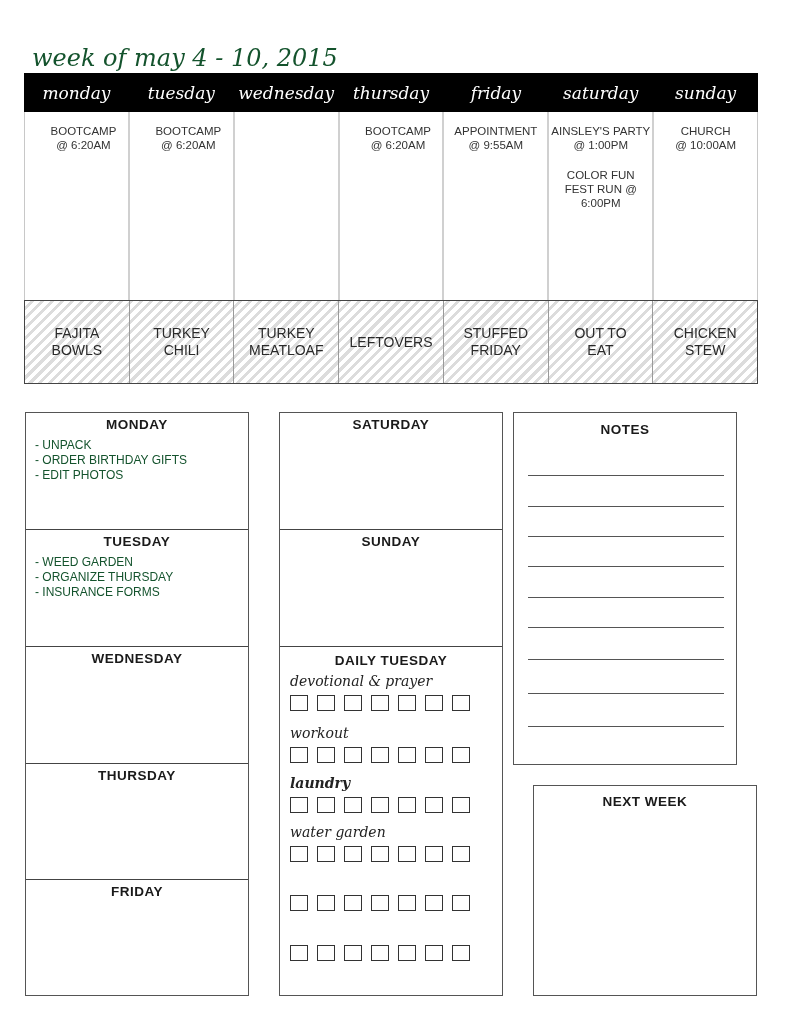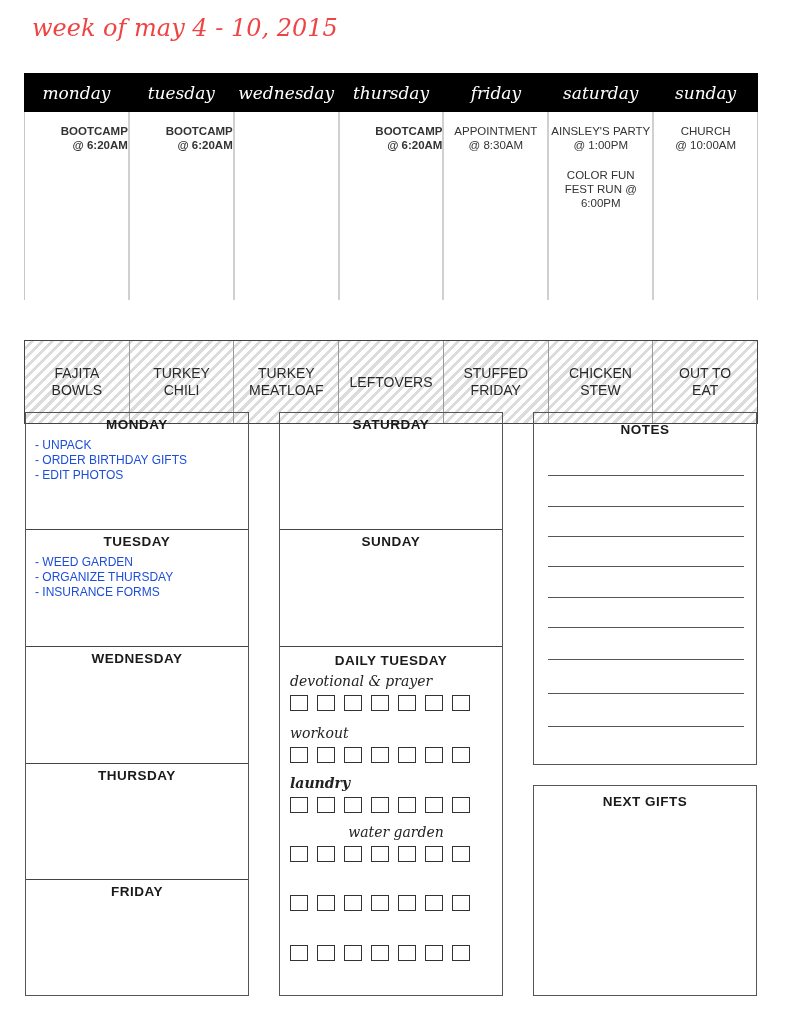--- a/index.html
+++ b/index.html
@@ -1,47 +1,47 @@
 <!DOCTYPE html>
 <html><head>
   <meta charset="utf-8">
   <style>
     html, body { margin: 0; padding: 0; background: #ffffff; }
     body { width: 791px; height: 1024px; position: relative; overflow: hidden;
            font-family: "Liberation Sans", sans-serif; color: #1a1a1a; }
 
-    .title { position: absolute; left: 32px; top: 14px; font-family: "DejaVu Serif", serif;
-             font-style: italic; font-size: 24px; color: #ef4444; letter-spacing: 0px; }
+    .title { position: absolute; left: 32px; top: 44px; font-family: "DejaVu Serif", serif;
+             font-style: italic; font-size: 24px; color: #14532d; letter-spacing: 0px; }
 
     
     .week { position: absolute; left: 24px; top: 73px; width: 734px; }
     .week-head { display: flex; height: 39px; background: #000; }
     .week-head .dh { flex: 1; color: #fff; font-family: "DejaVu Serif", serif; font-style: italic;
                      font-size: 17px; display: flex; align-items: center; justify-content: center; }
     .week-body { display: flex; height: 188px; border-left: 1px solid #c8c8c8; border-right: 1px solid #c8c8c8; }
     .week-body .dc { flex: 1; border-right: 2px solid #d0d0d0; padding-top: 12px; text-align: center;
                      font-size: 11.5px; line-height: 14px; color: #333; }
     .week-body .dc:last-child { border-right: none; }
     .ev { display: block; margin-bottom: 16px; white-space: pre-line; }
-    .ev-left { text-align: right; padding-left: 14px; font-weight: bold; }
+    .ev-left { text-align: center; padding-left: 14px; }
 
     .meals { display: flex; height: 84px; border: 1.5px solid #444; box-sizing: border-box;
-             background: repeating-linear-gradient(135deg, #ffffff 0px, #ffffff 4px, #dcdcdc 4px, #dcdcdc 7px); margin-top: 40px; }
+             background: repeating-linear-gradient(135deg, #ffffff 0px, #ffffff 4px, #dcdcdc 4px, #dcdcdc 7px); }
     .meals .mc { flex: 1; border-right: 1px solid #9a9a9a; display: flex; align-items: center;
                  justify-content: center; text-align: center; font-size: 14px; line-height: 17px;
                  color: #2a2a2a; white-space: pre-line; }
     .meals .mc:last-child { border-right: none; }
 
     
     .col { position: absolute; border: 1.5px solid #555; box-sizing: border-box; }
     .box { border-bottom: 1.5px solid #444; box-sizing: border-box; position: relative; }
     .box:last-child { border-bottom: none; }
     .box-title { text-align: center; font-size: 13.5px; font-weight: bold; letter-spacing: 0.5px;
                  padding-top: 4px; color: #1a1a1a; }
-    .todo { list-style: none; margin: 6px 0 0 0; padding: 0 0 0 9px; font-size: 12px; line-height: 15px; color: #1d4ed8; }
+    .todo { list-style: none; margin: 6px 0 0 0; padding: 0 0 0 9px; font-size: 12px; line-height: 15px; color: #14532d; }
 
     .chores { padding: 0 0 0 10px; }
     .chore-label { font-family: "DejaVu Serif", serif; font-style: italic; font-size: 14px;
                    color: #222; height: 22px; line-height: 22px; margin-top: 2px; }
     .checks { display: flex; gap: 9px; height: 22px; align-items: center; }
     .checks .cb { width: 18px; height: 16px; border: 1.5px solid #333; box-sizing: border-box; background: #fff; }
 
     .note-line { position: absolute; left: 14px; right: 12px; height: 0; border-top: 1.5px solid #555; }
   </style>
 </head>
@@ -68,21 +68,21 @@
       <span class="ev ev-left">BOOTCAMP
 @ 6:20AM</span>
     </div>
     <div class="dc"></div>
     <div class="dc">
       <span class="ev ev-left">BOOTCAMP
 @ 6:20AM</span>
     </div>
     <div class="dc">
       <span class="ev">APPOINTMENT
-@ 8:30AM</span>
+@ 9:55AM</span>
     </div>
     <div class="dc">
       <span class="ev">AINSLEY'S PARTY
 @ 1:00PM</span>
       <span class="ev">COLOR FUN
 FEST RUN @
 6:00PM</span>
     </div>
     <div class="dc">
       <span class="ev">CHURCH
@@ -92,24 +92,24 @@
   <div class="meals">
     <div class="mc">FAJITA
 BOWLS</div>
     <div class="mc">TURKEY
 CHILI</div>
     <div class="mc">TURKEY
 MEATLOAF</div>
     <div class="mc">LEFTOVERS</div>
     <div class="mc">STUFFED
 FRIDAY</div>
+    <div class="mc">OUT  TO
+EAT</div>
     <div class="mc">CHICKEN
 STEW</div>
-    <div class="mc">OUT  TO
-EAT</div>
   </div>
 </div>
 
 <div class="col" style="left:25px; top:412px; width:224px; height:584px;">
   <div class="box" style="height:117px;">
     <div class="box-title">MONDAY</div>
     <ul class="todo">
       <li>- UNPACK</li>
       <li>- ORDER BIRTHDAY GIFTS</li>
       <li>- EDIT PHOTOS</li>
@@ -167,21 +167,21 @@
       <div class="chore-label" style="margin-top:6px;font-weight:bold;">laundry</div>
       <div class="checks">
         <div class="cb"></div>
           <div class="cb"></div>
           <div class="cb"></div>
           <div class="cb"></div>
           <div class="cb"></div>
           <div class="cb"></div>
           <div class="cb"></div>
       </div>
-      <div class="chore-label" style="margin-top:5px;text-align:center;">water garden</div>
+      <div class="chore-label" style="margin-top:5px;">water garden</div>
       <div class="checks">
         <div class="cb"></div>
           <div class="cb"></div>
           <div class="cb"></div>
           <div class="cb"></div>
           <div class="cb"></div>
           <div class="cb"></div>
           <div class="cb"></div>
       </div>
       <div class="checks" style="margin-top:27px;">
@@ -199,28 +199,28 @@
           <div class="cb"></div>
           <div class="cb"></div>
           <div class="cb"></div>
           <div class="cb"></div>
           <div class="cb"></div>
       </div>
     </div>
   </div>
 </div>
 
-<div class="col" style="left:533px; top:412px; width:224px; height:353px;">
+<div class="col" style="left:513px; top:412px; width:224px; height:353px;">
   <div class="box-title" style="padding-top:9px;">NOTES</div>
   <div class="note-line" style="top:62px;"></div>
   <div class="note-line" style="top:93px;"></div>
   <div class="note-line" style="top:123px;"></div>
   <div class="note-line" style="top:153px;"></div>
   <div class="note-line" style="top:184px;"></div>
   <div class="note-line" style="top:214px;"></div>
   <div class="note-line" style="top:246px;"></div>
   <div class="note-line" style="top:280px;"></div>
   <div class="note-line" style="top:313px;"></div>
 </div>
 
 <div class="col" style="left:533px; top:785px; width:224px; height:211px;">
-  <div class="box-title" style="padding-top:8px;">NEXT GIFTS</div>
+  <div class="box-title" style="padding-top:8px;">NEXT WEEK</div>
 </div>
 
 </body></html>

